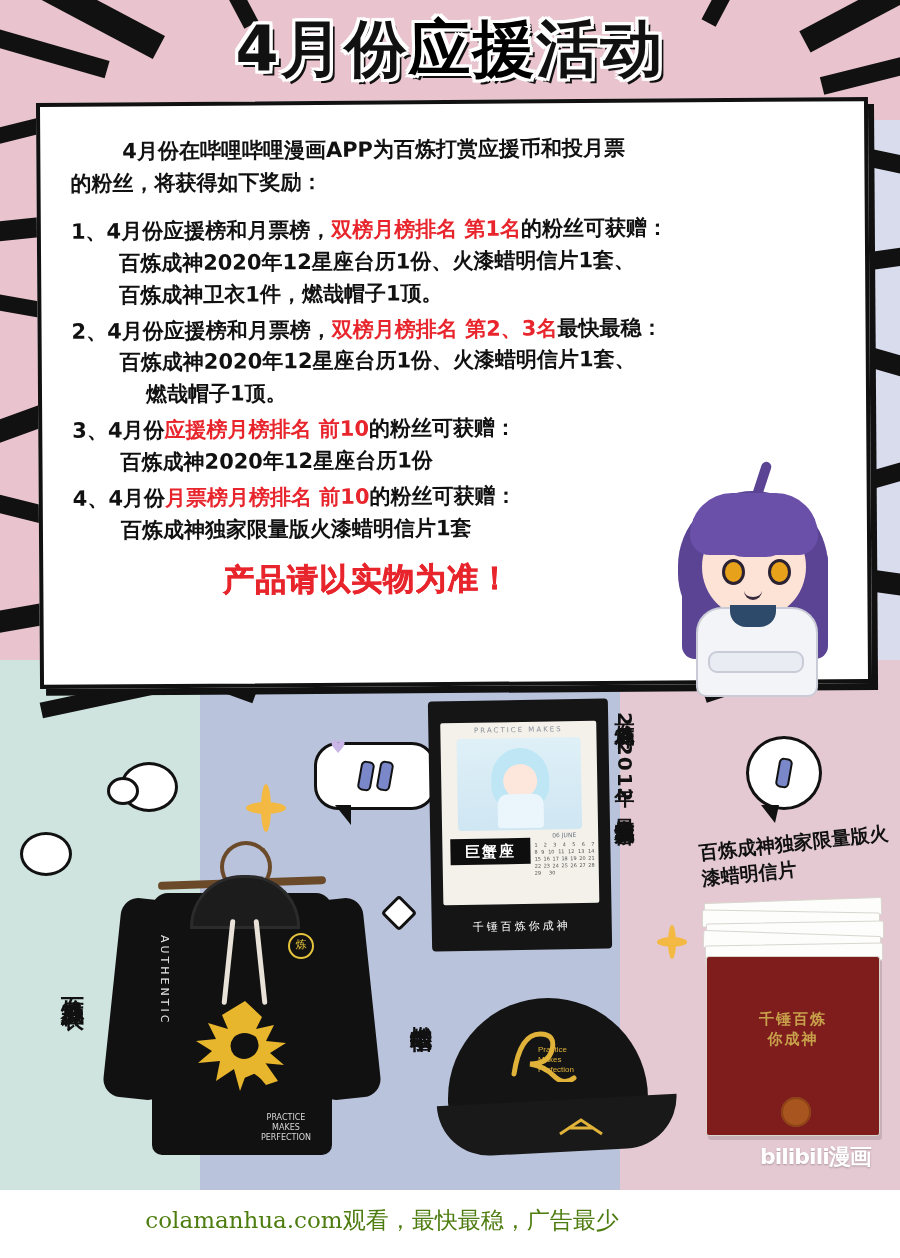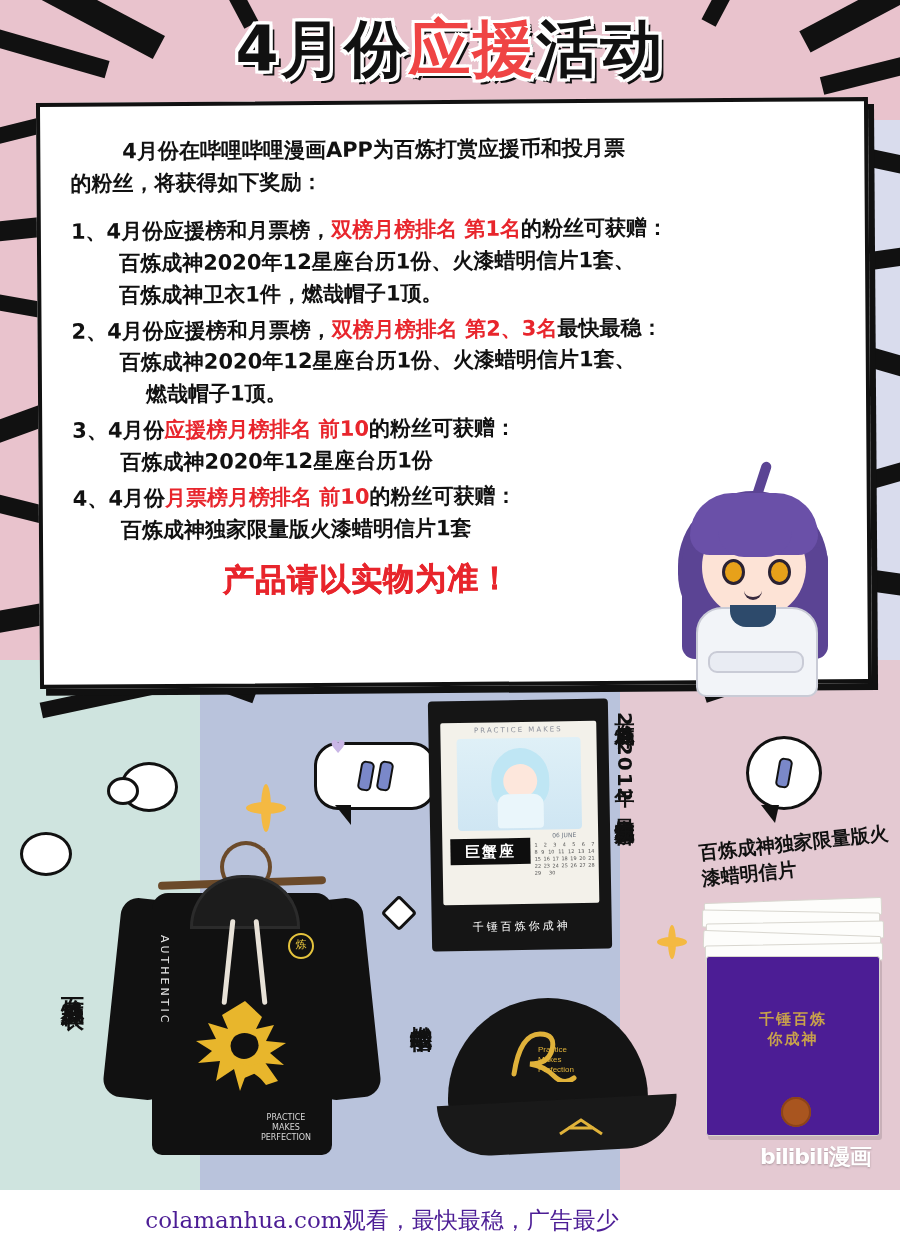--- a/index.html
+++ b/index.html
@@ -48,21 +48,21 @@
   .title{
     position:absolute;left:0;top:6px;width:900px;height:86px;
     text-align:center;
     font-family:"DejaVu Sans","Liberation Sans",sans-serif;
     font-weight:bold;font-size:62px;line-height:86px;
     letter-spacing:2px;
     color:#111;
     -webkit-text-stroke:0px;
     white-space:nowrap;
   }
-  .title .hl{color:#ef4444;}
+  .title .hl{color:#000000;}
   .title span{
     text-shadow:
       3px 0 0 #fff,-3px 0 0 #fff,0 3px 0 #fff,0 -3px 0 #fff,
       3px 3px 0 #fff,-3px -3px 0 #fff,3px -3px 0 #fff,-3px 3px 0 #fff,
       5px 5px 0 #111;
   }
 
   
   .card{
     position:absolute;left:38px;top:100px;width:824px;height:578px;
@@ -163,21 +163,21 @@
   .cap .brimlogo svg{width:100%;height:100%;}
   .label-cap{
     position:absolute;left:406px;top:318px;height:120px;
     writing-mode:vertical-rl;font-weight:bold;font-size:22px;color:#111;letter-spacing:2px;
   }
 
   
   .cards{position:absolute;left:700px;top:210px;width:190px;height:260px;}
   .cards .stack{position:absolute;left:0;top:0;width:186px;height:68px;}
   .cards .stack .sheet{position:absolute;width:176px;height:16px;background:#fdfdfb;border:1px solid #d8d6cf;border-radius:2px;}
-  .cards .box{position:absolute;left:6px;top:56px;width:172px;height:178px;background:#4c1d95;border:1px solid #d9d7cf;border-radius:3px;box-shadow:2px 4px 0 rgba(0,0,0,.12);}
+  .cards .box{position:absolute;left:6px;top:56px;width:172px;height:178px;background:#7f1d1d;border:1px solid #d9d7cf;border-radius:3px;box-shadow:2px 4px 0 rgba(0,0,0,.12);}
   .cards .boxtxt{position:absolute;left:0;top:52px;width:172px;text-align:center;color:#c8a24b;font-size:15px;line-height:1.35;font-weight:bold;letter-spacing:2px;}
   .cards .seal{position:absolute;left:74px;top:140px;width:30px;height:30px;border-radius:50%;background:#a9551f;box-shadow:inset 0 0 0 2px #8c4318;}
   .label-cards{
     position:absolute;left:700px;top:140px;width:200px;
     font-weight:bold;font-size:19px;color:#111;line-height:1.35;transform:rotate(-6deg);
   }
 
   
   .bub{position:absolute;background:#fff;border:3px solid #111;border-radius:24px;}
   .bub.b1{left:314px;top:52px;width:116px;height:62px;}
@@ -205,21 +205,21 @@
   .watermark{
     position:absolute;left:760px;top:452px;width:130px;height:30px;
     color:#ffffff;font-weight:bold;font-size:22px;letter-spacing:-1px;
     text-shadow:0 1px 2px rgba(0,0,0,.25);
   }
   .watermark .wm-mark{color:#fff;}
 
   
   .footer{
     position:absolute;left:0;top:1196px;width:764px;height:48px;
-    text-align:center;color:#4c1d95;font-size:23px;line-height:48px;font-weight:normal;
+    text-align:center;color:#4d7c0f;font-size:23px;line-height:48px;font-weight:normal;
     font-family:"DejaVu Serif","Liberation Serif",serif;
   }
 </style>
 </head>
 <body>
 
 <div class="page">
 
   <div class="bg-lav"></div>
   <div class="bg-pink"></div>

